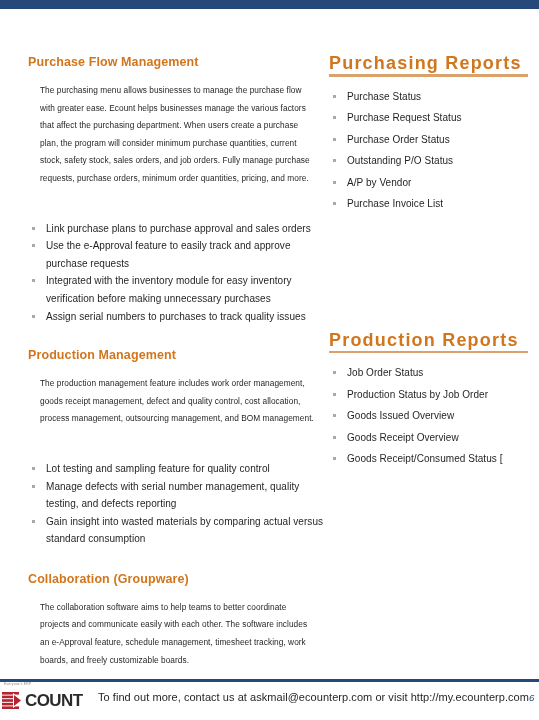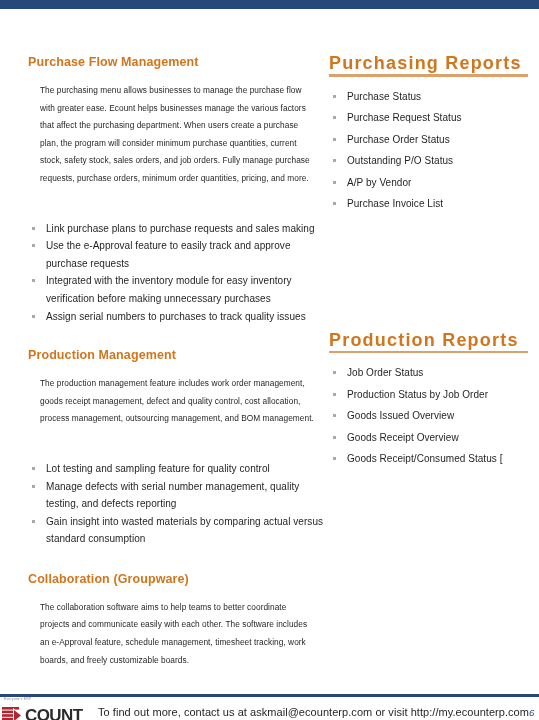--- a/index.html
+++ b/index.html
@@ -109,21 +109,21 @@
   ul.rep-bullets > li::before {
     top: 9px;
   }
   .gap-lg { height: 20px; }
   
   .footer {
     position: absolute;
     left: 0;
     bottom: 0;
     width: 539px;
-    height: 26px;
+    height: 41px;
   }
   .footer-rule {
     position: absolute;
     top: 0;
     left: 0;
     width: 539px;
     height: 2.5px;
     background: #27497a;
   }
   .footer-inner {
@@ -193,21 +193,21 @@
 
   <div class="content">
 
     <div class="col-left">
 
       <div>
         <h2 class="sec-title">Purchase Flow Management</h2>
         <p class="body-text">The purchasing menu allows businesses to manage the purchase flow with greater ease. Ecount helps businesses manage the various factors that affect the purchasing department. When users create a purchase plan, the program will consider minimum purchase quantities, current stock, safety stock, sales orders, and job orders. Fully manage purchase requests, purchase orders, minimum order quantities, pricing, and more.</p>
         <div class="gap-lg"></div>
         <ul class="bullets">
-          <li>Link purchase plans to purchase requests and sales making</li>
+          <li>Link purchase plans to purchase approval and sales orders</li>
           <li>Use the e-Approval feature to easily track and approve purchase requests</li>
           <li>Integrated with the inventory module for easy inventory verification before making unnecessary purchases</li>
           <li>Assign serial numbers to purchases to track quality issues</li>
         </ul>
       </div>
 
       <div style="height:23px"></div>
 
       <div>
         <h2 class="sec-title">Production Management</h2>

